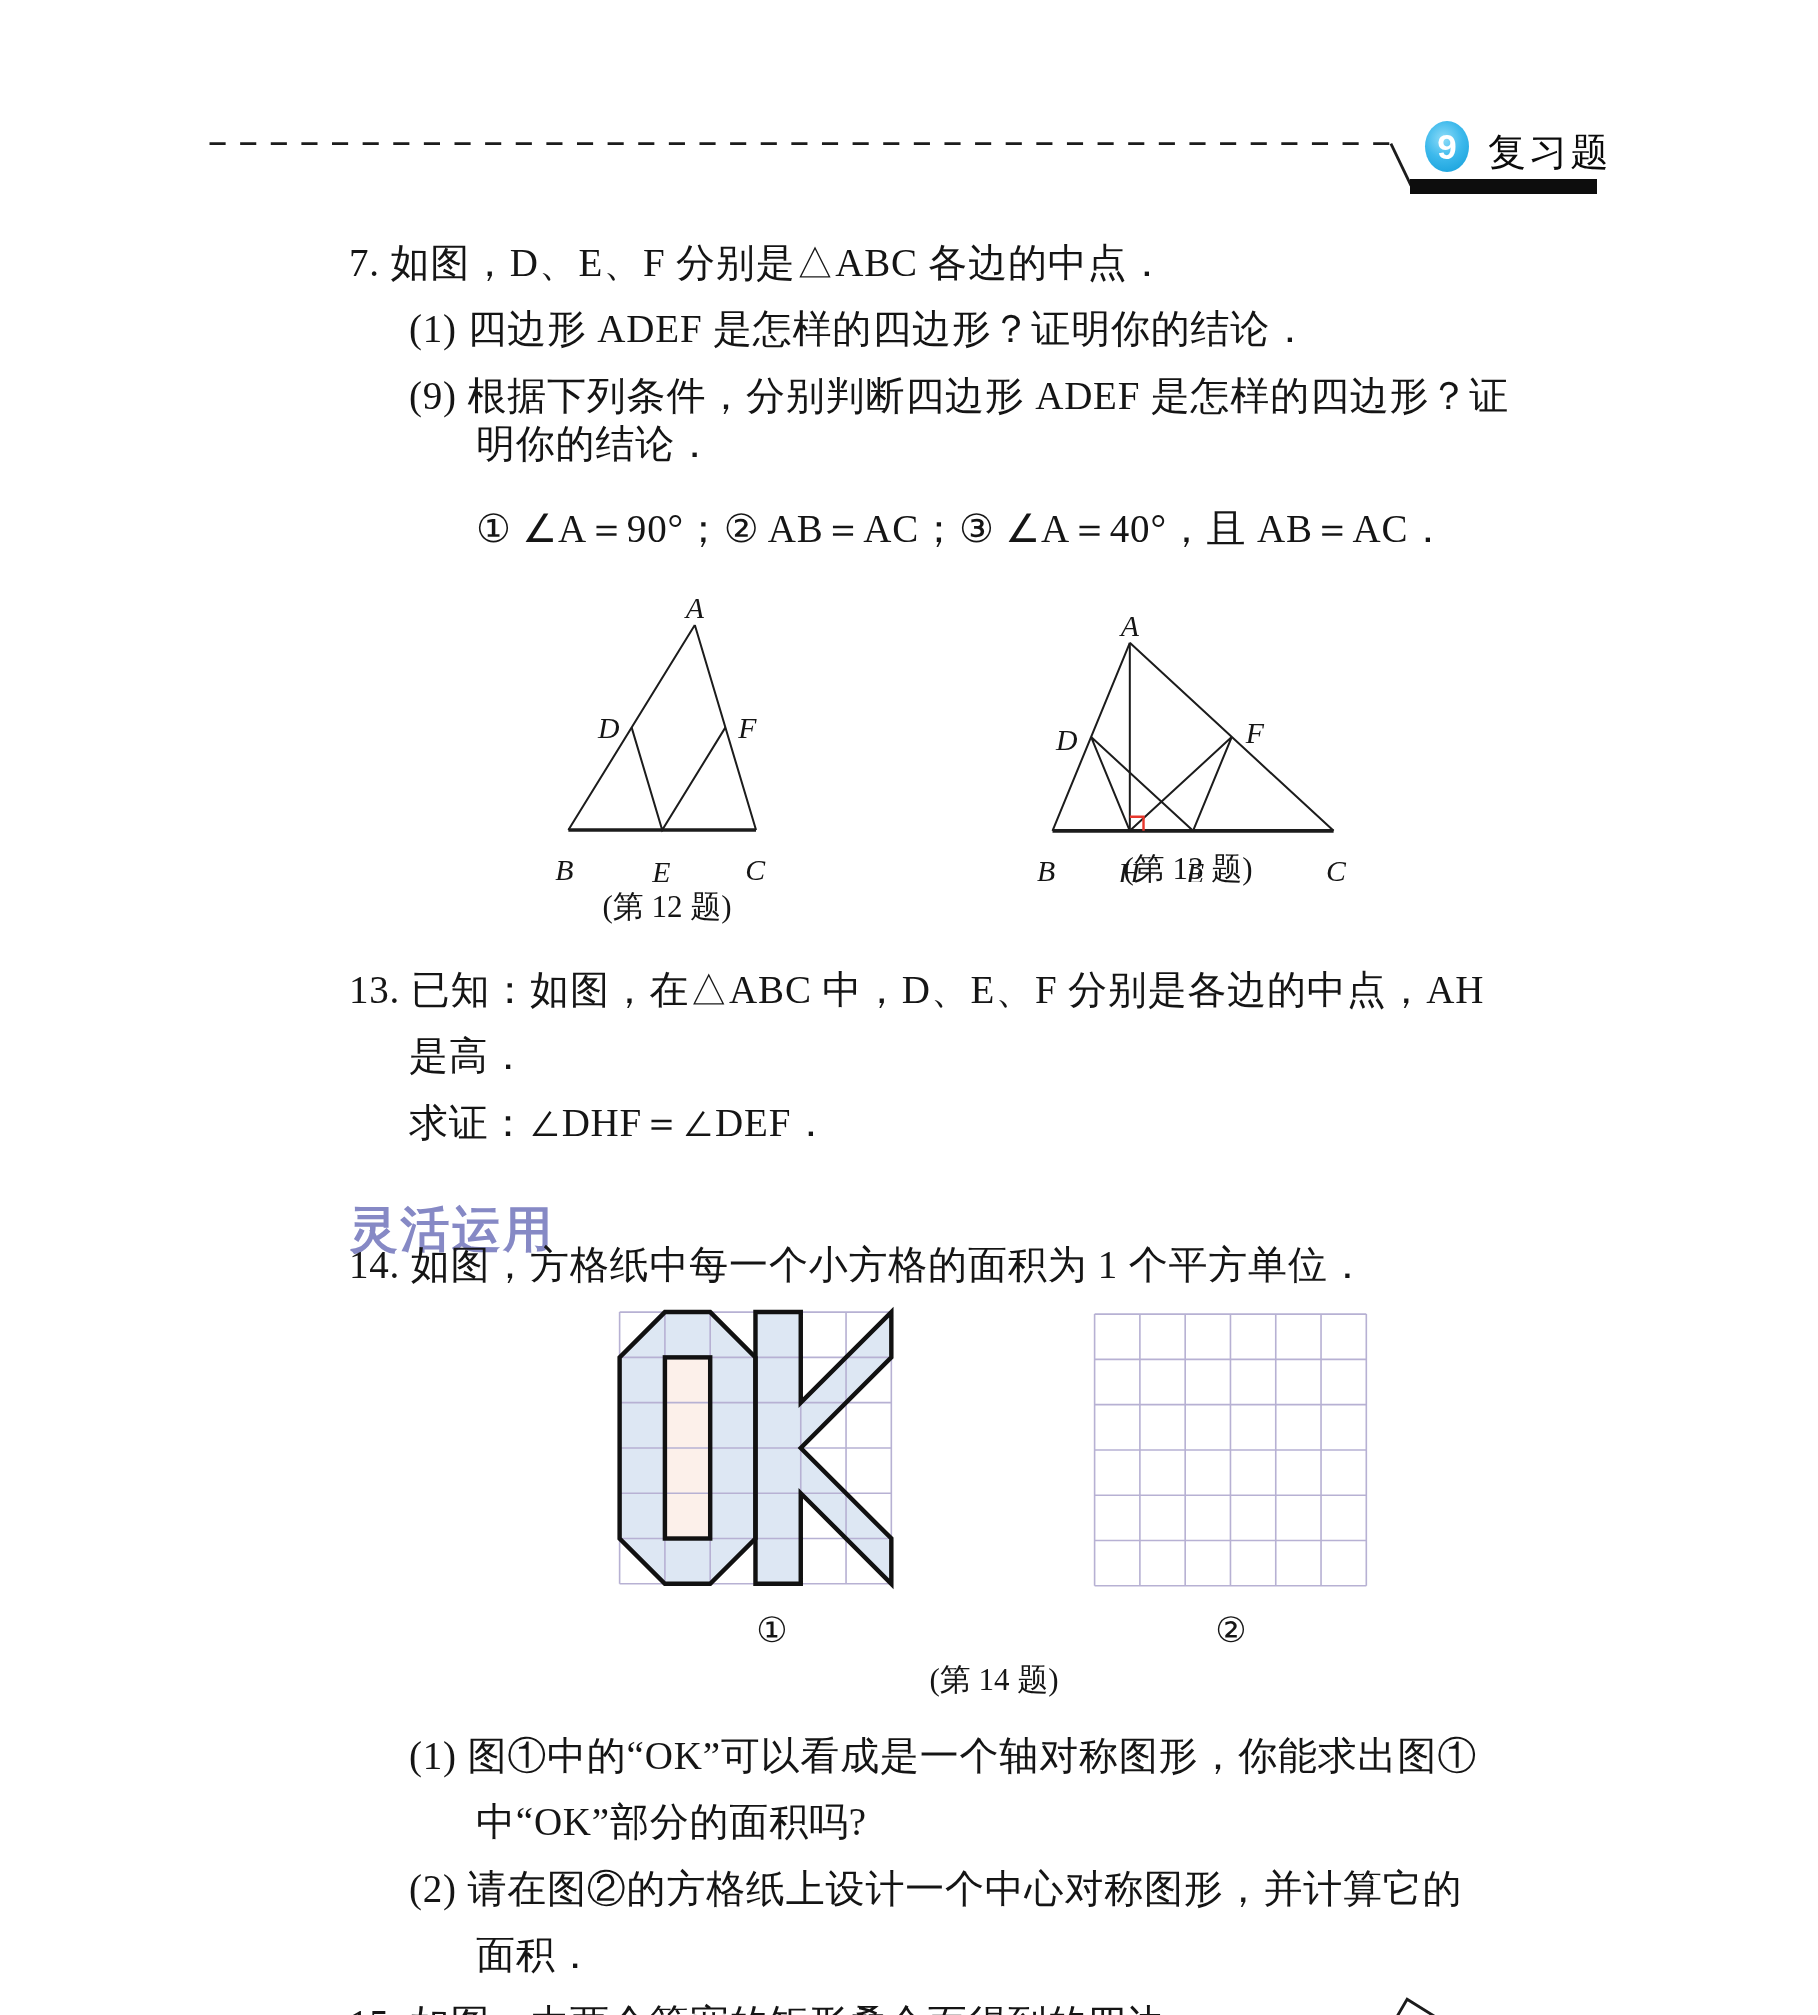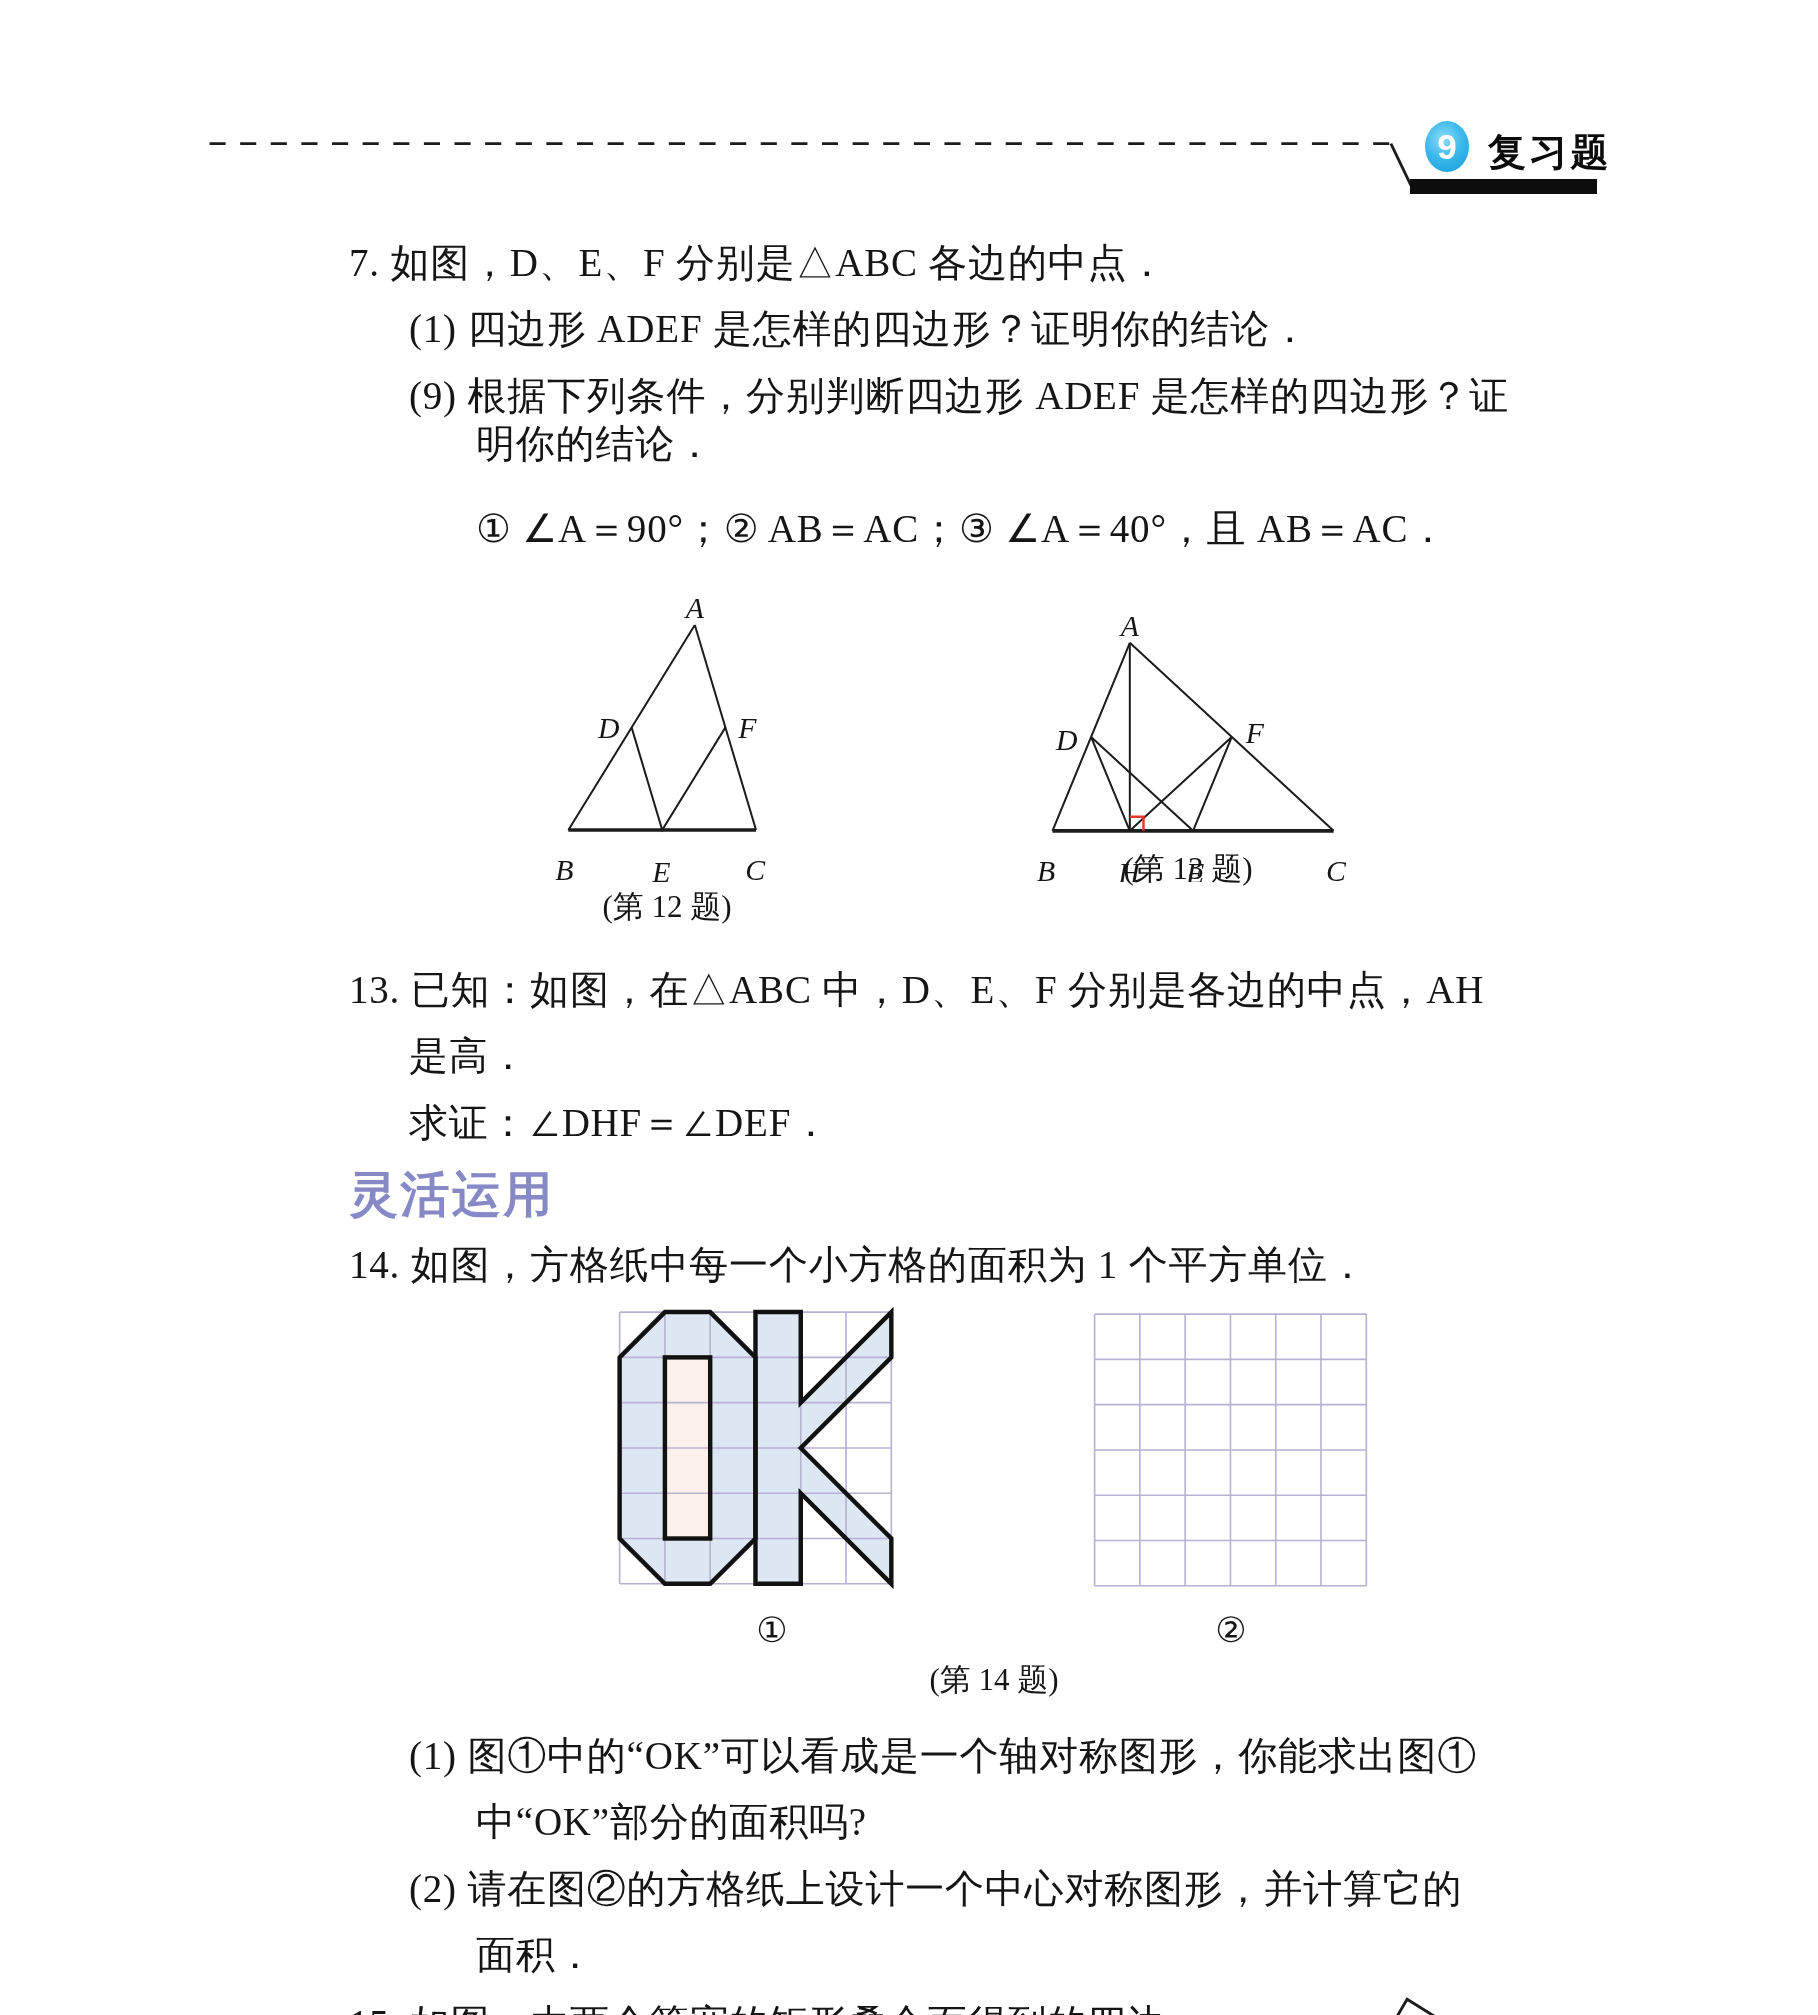--- a/index.html
+++ b/index.html
@@ -6,22 +6,22 @@
   .page{position:relative;width:1818px;height:2532px;background:#ffffff;overflow:hidden;
         font-family:"Liberation Serif",serif;color:#1a1a1a;}
   .abs{position:absolute;}
   .tl{position:absolute;font-size:39px;line-height:1.25;white-space:nowrap;
       font-family:"Liberation Serif",serif;color:#151515;letter-spacing:0.8px;}
   .cap{position:absolute;transform:translateX(-50%);font-size:31px;white-space:nowrap;
        font-family:"Liberation Serif",serif;color:#151515;}
   .subcap{position:absolute;transform:translateX(-50%);font-size:35px;
           font-family:"Liberation Serif",serif;color:#151515;}
   .heading{position:absolute;font-size:49px;font-weight:bold;
-           font-family:"Liberation Sans",sans-serif;color:#8689c5;letter-spacing:2.4px;}
-  .hdr-title{position:absolute;font-size:38px;font-weight:bold;
+           font-family:"Liberation Sans",sans-serif;color:#8689c5;letter-spacing:2.4px;margin-top:35px;}
+  .hdr-title{position:absolute;font-size:38px;font-weight:normal;
              font-family:"Liberation Sans",sans-serif;color:#0b0b0b;letter-spacing:3.2px;}
   .hdr-bar{position:absolute;background:#0d0d0d;}
   .badge{position:absolute;width:44px;height:51px;border-radius:50%;
          background:radial-gradient(circle at 42% 35%, #8edcf8 0%, #3db9ec 45%, #0f9cd8 100%);
          display:flex;align-items:center;justify-content:center;}
   .badge span{color:#ffffff;font-size:35px;font-weight:bold;font-family:"Liberation Sans",sans-serif;}
   svg text{font-family:"Liberation Serif",serif;font-style:italic;fill:#151515;}
 </style>
 </head>
 <body>

